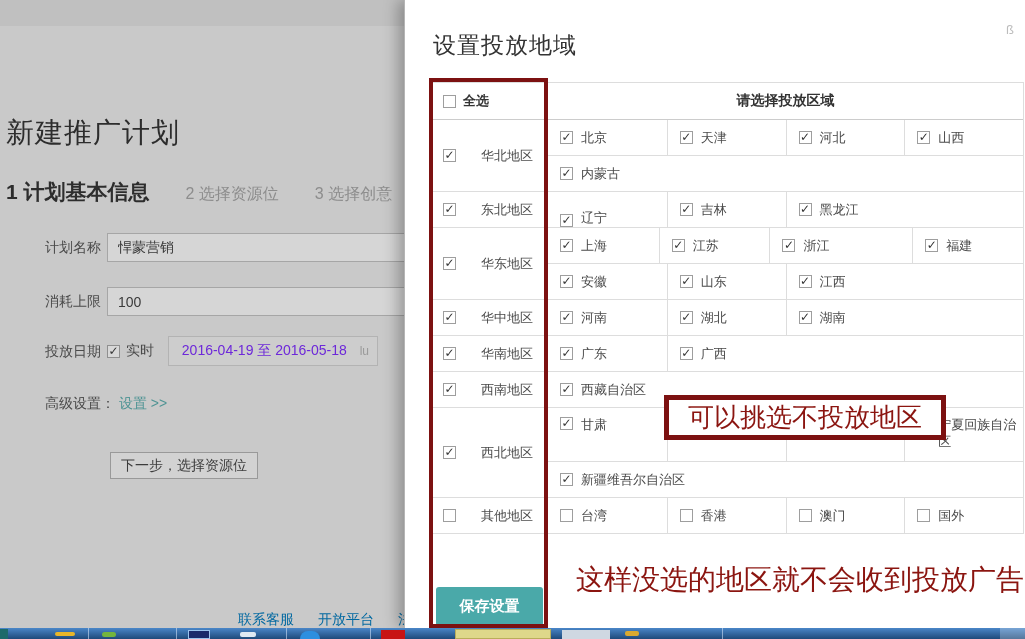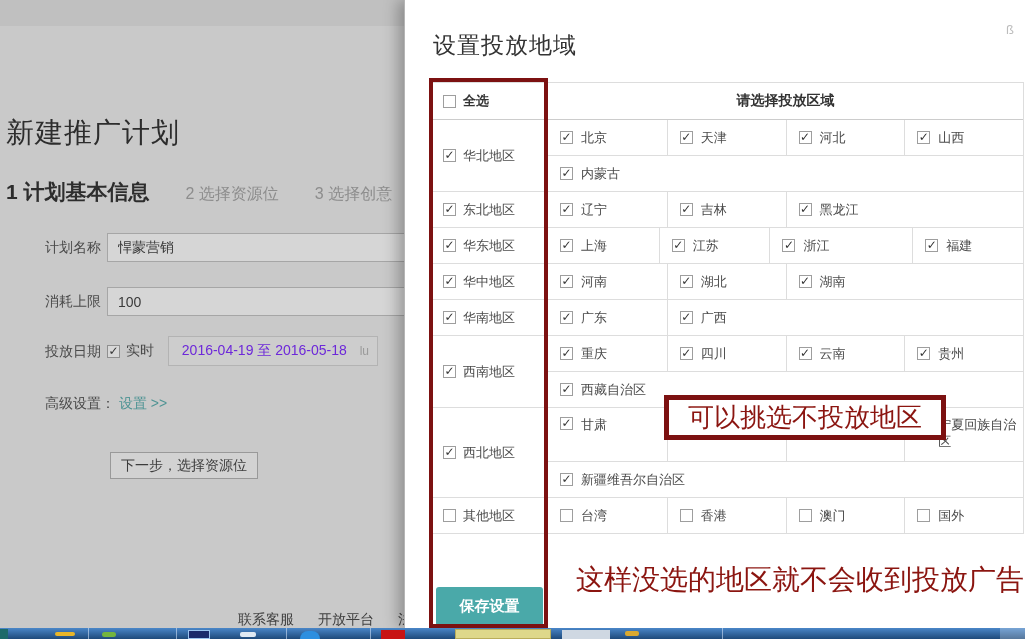--- a/index.html
+++ b/index.html
@@ -28,35 +28,35 @@
   .cb{width:13px;height:13px;box-sizing:border-box;border:1px solid #9e9e9e;background:#fff;
     display:inline-flex;align-items:center;justify-content:center;flex:none;}
   .cb.dim{background:#d8d8d8;border-color:#8f8f8f;}
   .cb.checked::after{content:"✓";font-size:12px;font-weight:bold;color:#333;line-height:1;margin-top:-1px;}
   .rt-row{position:absolute;left:107px;top:342px;display:flex;align-items:center;gap:6px;font-size:14px;color:#4a4a4a;}
   .adv-row{position:absolute;left:45px;top:395px;font-size:14px;color:#4a4a4a;}
   .adv-link{color:#4f9494;cursor:pointer;}
   .next-btn{position:absolute;left:110px;top:452px;width:148px;height:27px;
     background:#d2d2d2;border:1px solid #999;color:#3c3c3c;font-size:14px;font-family:inherit;cursor:pointer;}
   .footer{position:absolute;left:238px;top:611px;display:flex;gap:24px;}
-  .footer span{font-size:14px;color:#404040;cursor:pointer;white-space:nowrap;}
+  .footer span{font-size:14px;color:#0369a1;cursor:pointer;white-space:nowrap;}
   
   .modal{position:absolute;left:404px;top:0;width:621px;height:628px;background:#fff;
     border-left:1px solid #b5b5b5;box-shadow:-6px 0 14px rgba(0,0,0,.28);z-index:10;}
   .modal-title{position:absolute;left:28px;top:30px;font-size:23px;color:#333;letter-spacing:1px;}
   .corner-glyph{position:absolute;right:12px;top:22px;color:#bcbcbc;font-size:13px;}
   .geo-table{position:absolute;left:26px;top:82px;width:592px;border-top:1px solid #ddd;
     border-right:1px solid #ddd;font-size:13px;color:#4a4a4a;}
   .g-header{display:flex;height:36px;border-bottom:1px solid #ccc;}
   .g-header .left{width:117px;flex:none;display:flex;align-items:center;gap:7px;padding-left:12px;
     box-sizing:border-box;border-right:1px solid #ddd;font-weight:bold;color:#333;}
   .g-header .right{flex:1;display:flex;align-items:center;justify-content:center;
     font-weight:bold;font-size:14px;color:#333;}
   .group-row{display:flex;border-bottom:1px solid #ddd;}
-  .group-cell{width:117px;flex:none;display:flex;align-items:center;gap:7px;padding-left:12px;
+  .group-cell{width:117px;flex:none;display:flex;align-items:center;gap:25px;padding-left:12px;
     box-sizing:border-box;border-right:1px solid #ddd;}
   .subrows{flex:1;display:flex;flex-direction:column;min-width:0;}
   .subrow{display:flex;height:35px;}
   .subrow.tall{height:53px;}
   .subrow + .subrow{border-top:1px solid #ddd;}
   .cell{display:flex;align-items:center;gap:8px;padding-left:12px;box-sizing:border-box;}
   .cell + .cell{border-left:1px solid #ddd;}
   .subrow.tall .cell{align-items:flex-start;padding-top:9px;line-height:1.3;}
   .cell .lbl{white-space:normal;}
   .save-btn{position:absolute;left:31px;top:587px;width:107px;height:39px;border:none;border-radius:3px;
@@ -164,21 +164,21 @@
           </div>
         </div>
       </div>
       <div class="group-row">
         <div class="group-cell">
           <span class="cb checked"></span>
           <span>东北地区</span>
         </div>
         <div class="subrows">
           <div class="subrow">
-            <div class="cell" style="width: 118.75px;">
+            <div class="cell" style="width: 118.75px; align-items: flex-end;">
               <span class="cb checked"></span>
               <span class="lbl">辽宁</span>
             </div>
             <div class="cell" style="width: 118.75px;">
               <span class="cb checked"></span>
               <span class="lbl">吉林</span>
             </div>
             <div class="cell" style="width: 237.5px;">
               <span class="cb checked"></span>
               <span class="lbl">黑龙江</span>
@@ -203,20 +203,34 @@
             </div>
             <div class="cell" style="width: 118.75px;">
               <span class="cb checked"></span>
               <span class="lbl">浙江</span>
             </div>
             <div class="cell" style="width: 118.75px; margin-left: 32px;">
               <span class="cb checked"></span>
               <span class="lbl">福建</span>
             </div>
           </div>
+          <div class="subrow">
+            <div class="cell" style="width: 118.75px;">
+              <span class="cb checked"></span>
+              <span class="lbl">安徽</span>
+            </div>
+            <div class="cell" style="width: 118.75px;">
+              <span class="cb checked"></span>
+              <span class="lbl">山东</span>
+            </div>
+            <div class="cell" style="width: 237.5px;">
+              <span class="cb checked"></span>
+              <span class="lbl">江西</span>
+            </div>
+          </div>
         </div>
       </div>
       <div class="group-row">
         <div class="group-cell">
           <span class="cb checked"></span>
           <span>华中地区</span>
         </div>
         <div class="subrows">
           <div class="subrow">
             <div class="cell" style="width: 118.75px;">
@@ -251,38 +265,20 @@
             </div>
           </div>
         </div>
       </div>
       <div class="group-row">
         <div class="group-cell">
           <span class="cb checked"></span>
           <span>西南地区</span>
         </div>
         <div class="subrows">
-          <div class="subrow">
-            <div class="cell" style="width: 118.75px;">
-              <span class="cb checked"></span>
-              <span class="lbl">重庆</span>
-            </div>
-            <div class="cell" style="width: 118.75px;">
-              <span class="cb checked"></span>
-              <span class="lbl">四川</span>
-            </div>
-            <div class="cell" style="width: 118.75px;">
-              <span class="cb checked"></span>
-              <span class="lbl">云南</span>
-            </div>
-            <div class="cell" style="width: 118.75px;">
-              <span class="cb checked"></span>
-              <span class="lbl">贵州</span>
-            </div>
-          </div>
           <div class="subrow">
             <div class="cell" style="width: 475px;">
               <span class="cb checked"></span>
               <span class="lbl">西藏自治区</span>
             </div>
           </div>
         </div>
       </div>
       <div class="group-row">
         <div class="group-cell">

